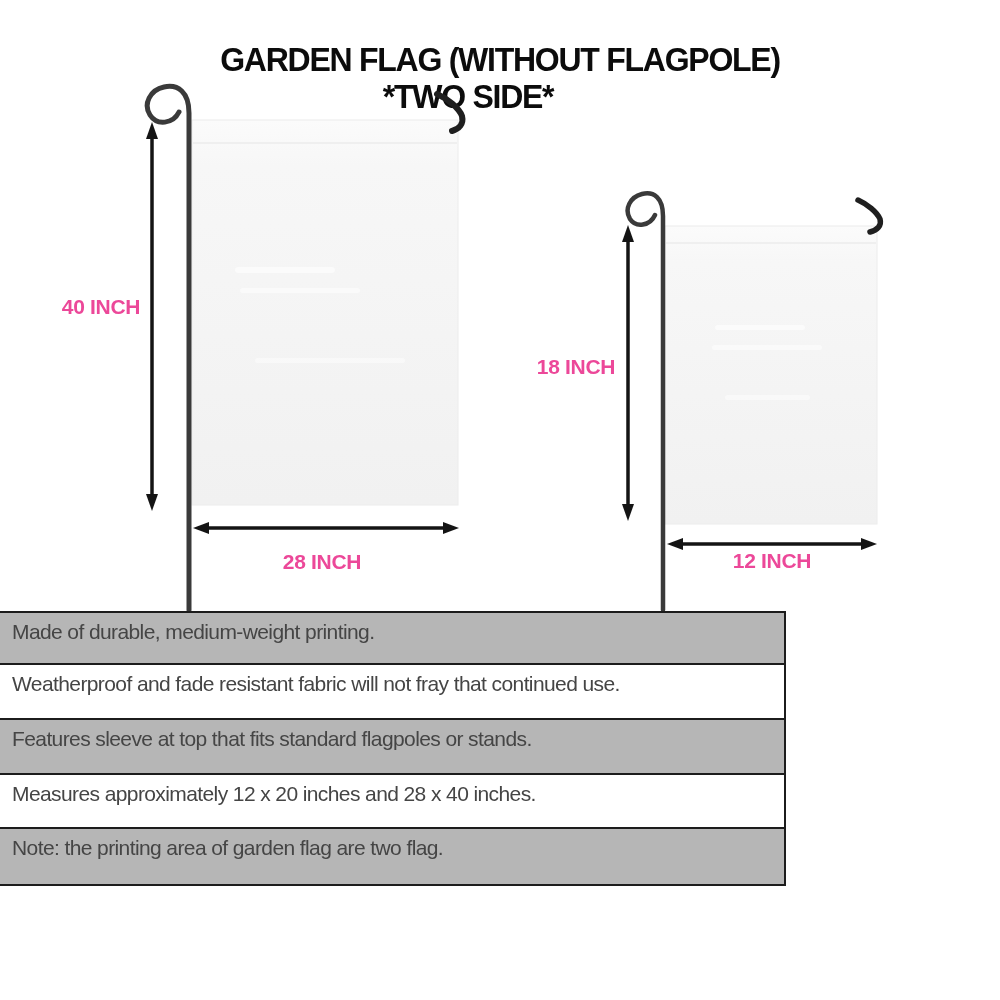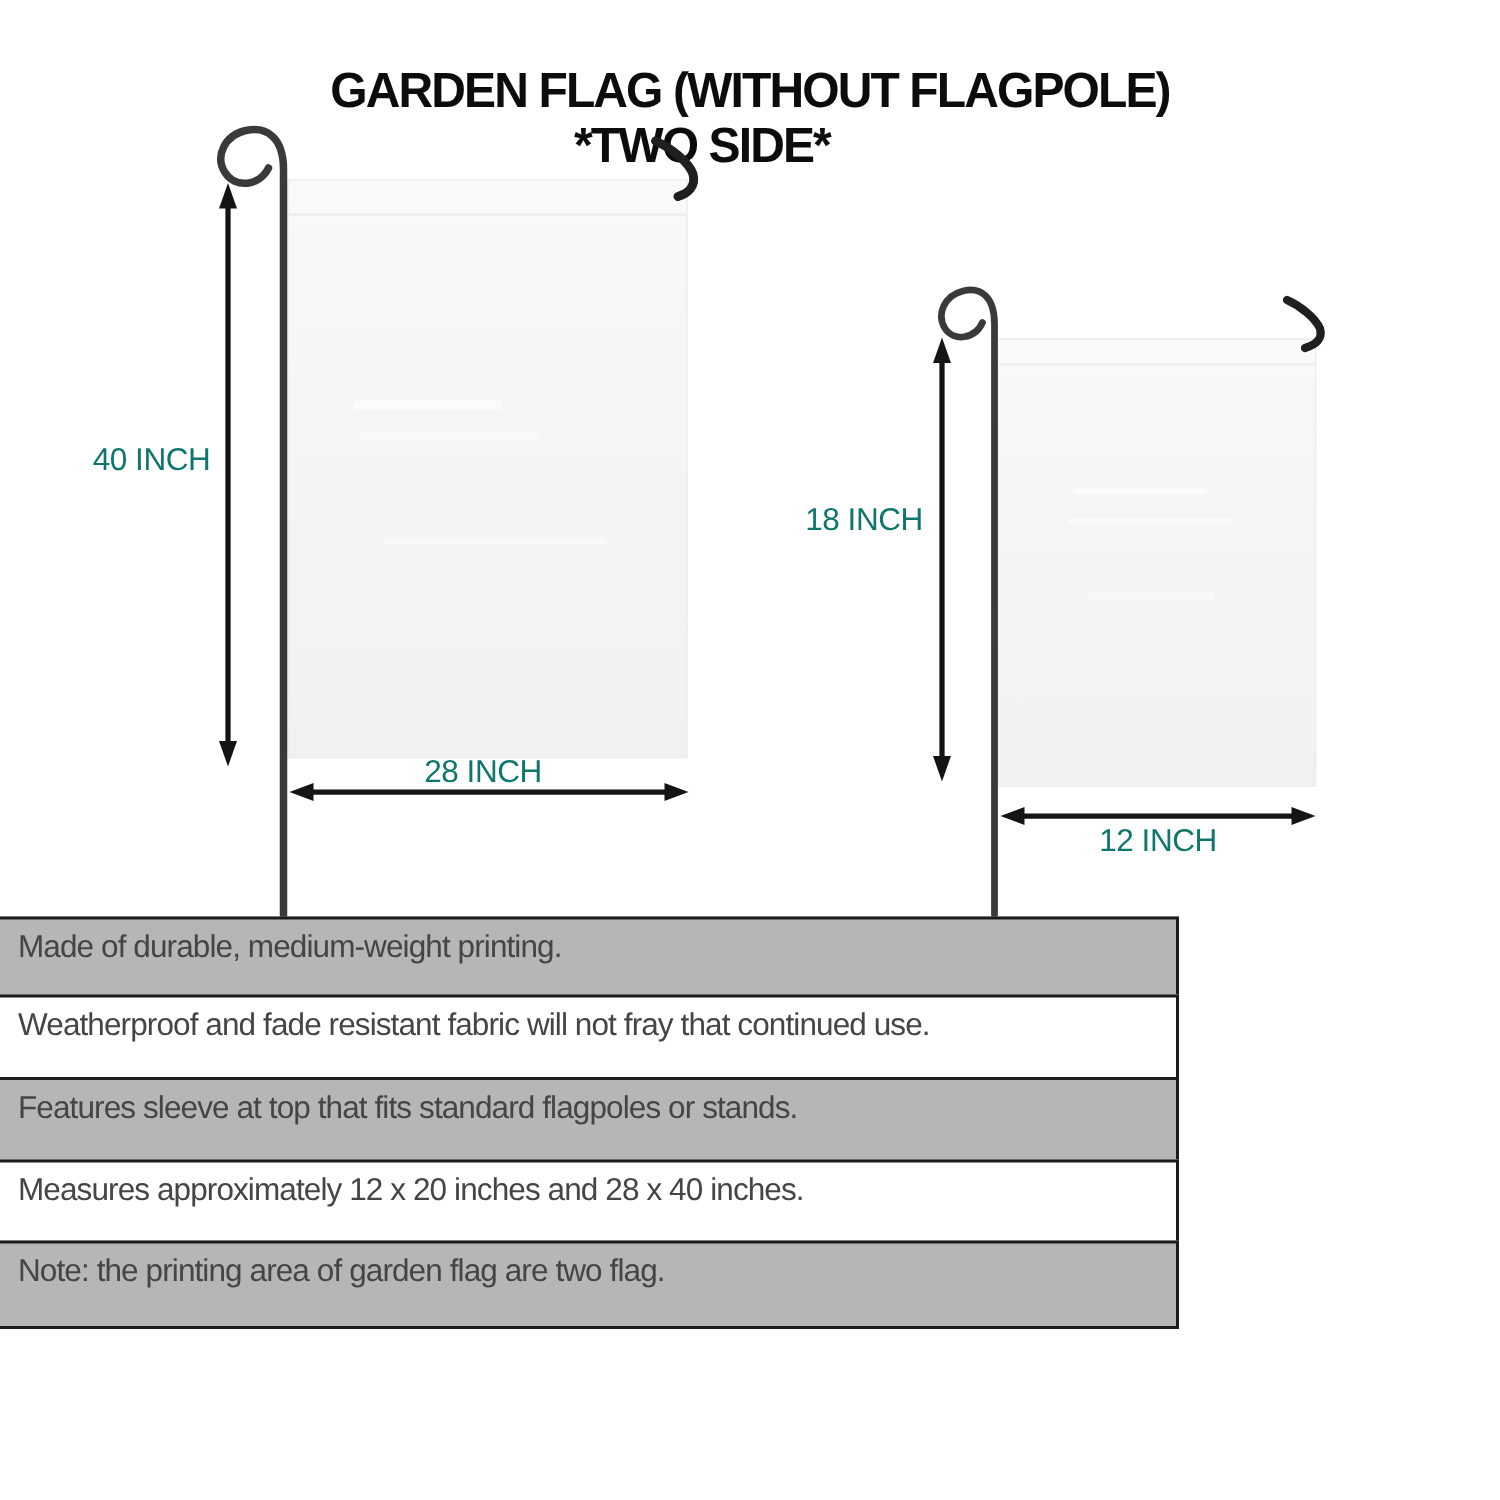--- a/index.html
+++ b/index.html
@@ -34,29 +34,29 @@
     position: relative;
     left: -32px;
     transform: scaleX(0.97);
   }
   
   .diagram-svg { position: absolute; top: 0; left: 0; }
   
   .dim-label {
     position: absolute;
     font-size: 21px;
-    font-weight: 400;
-    color: #0f766e;
+    font-weight: 700;
+    color: #ec4899;
     text-align: center;
     letter-spacing: -0.3px;
     white-space: nowrap;
   }
   .dim-40 { left: 41px;  top: 295px; width: 120px; }
-  .dim-28 { left: 252px; top: 503px; width: 140px; }
-  .dim-18 { left: 506px; top: 335px; width: 140px; }
+  .dim-28 { left: 252px; top: 550px; width: 140px; }
+  .dim-18 { left: 506px; top: 355px; width: 140px; }
   .dim-12 { left: 702px; top: 549px; width: 140px; }
   
   .features {
     position: absolute;
     top: 611px;
     left: -3px;
     width: 789px;
   }
   .frow {
     box-sizing: border-box;

